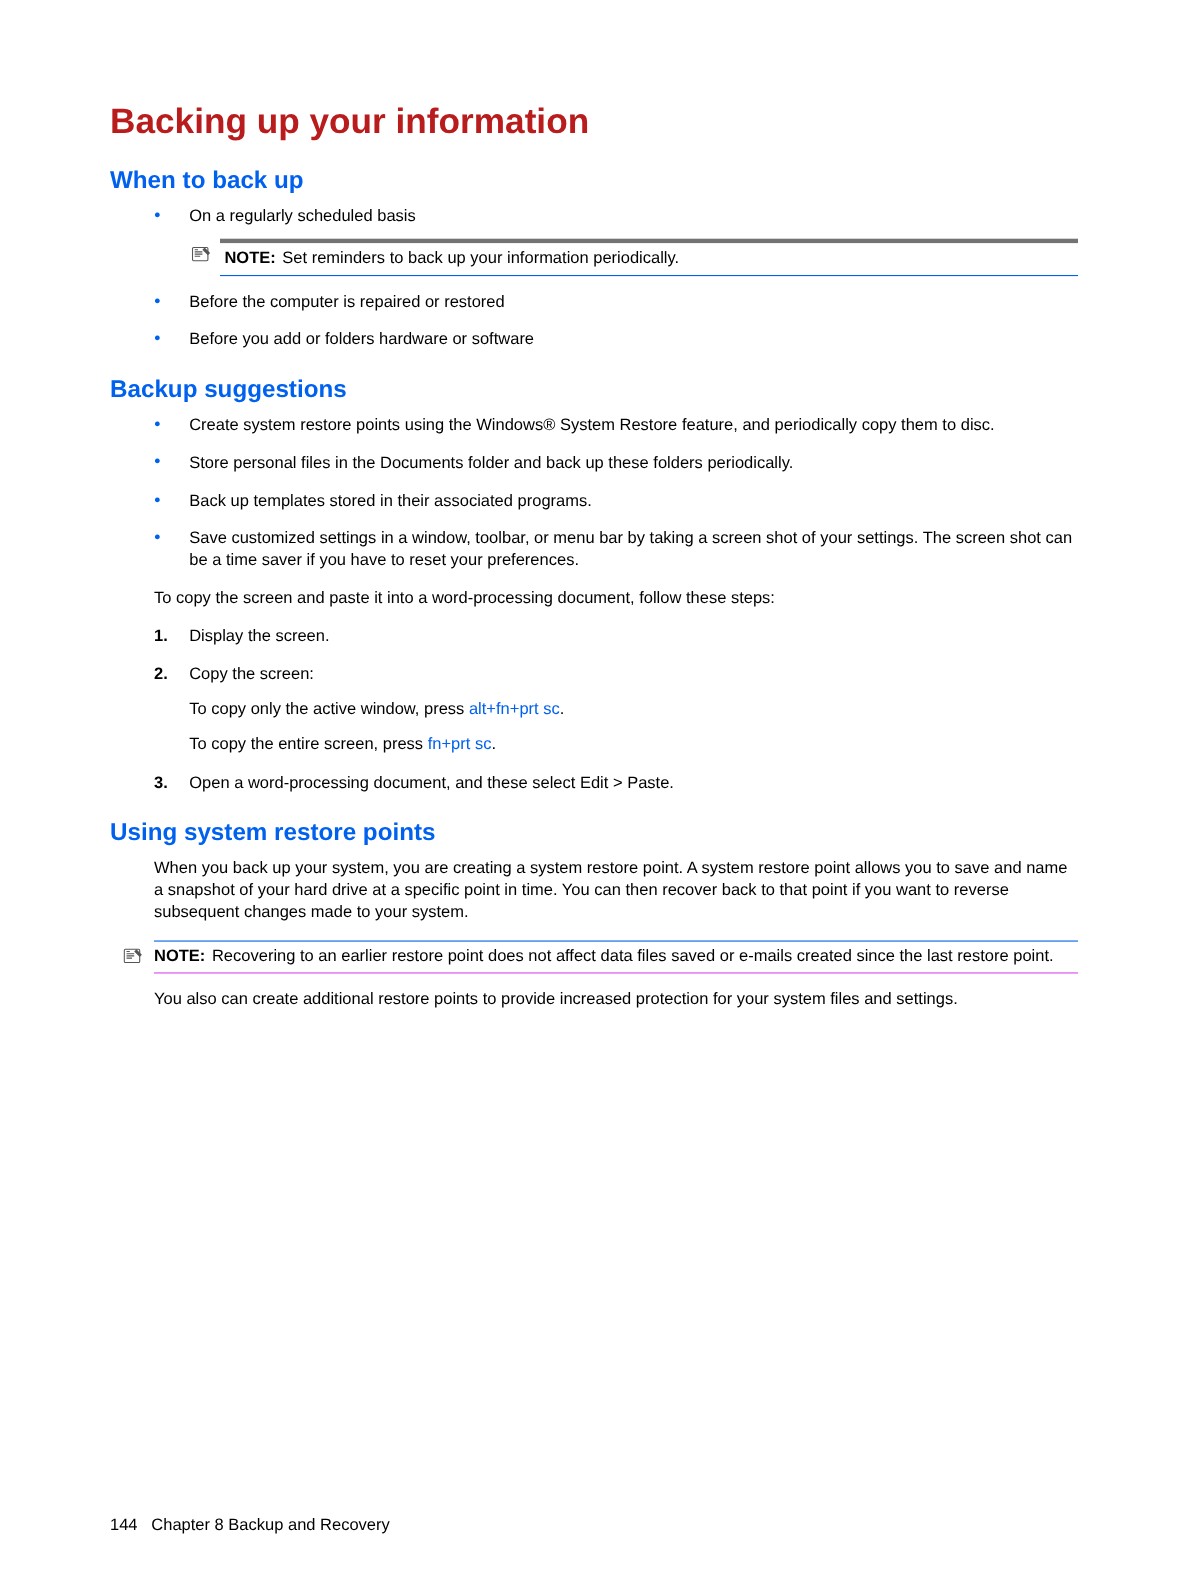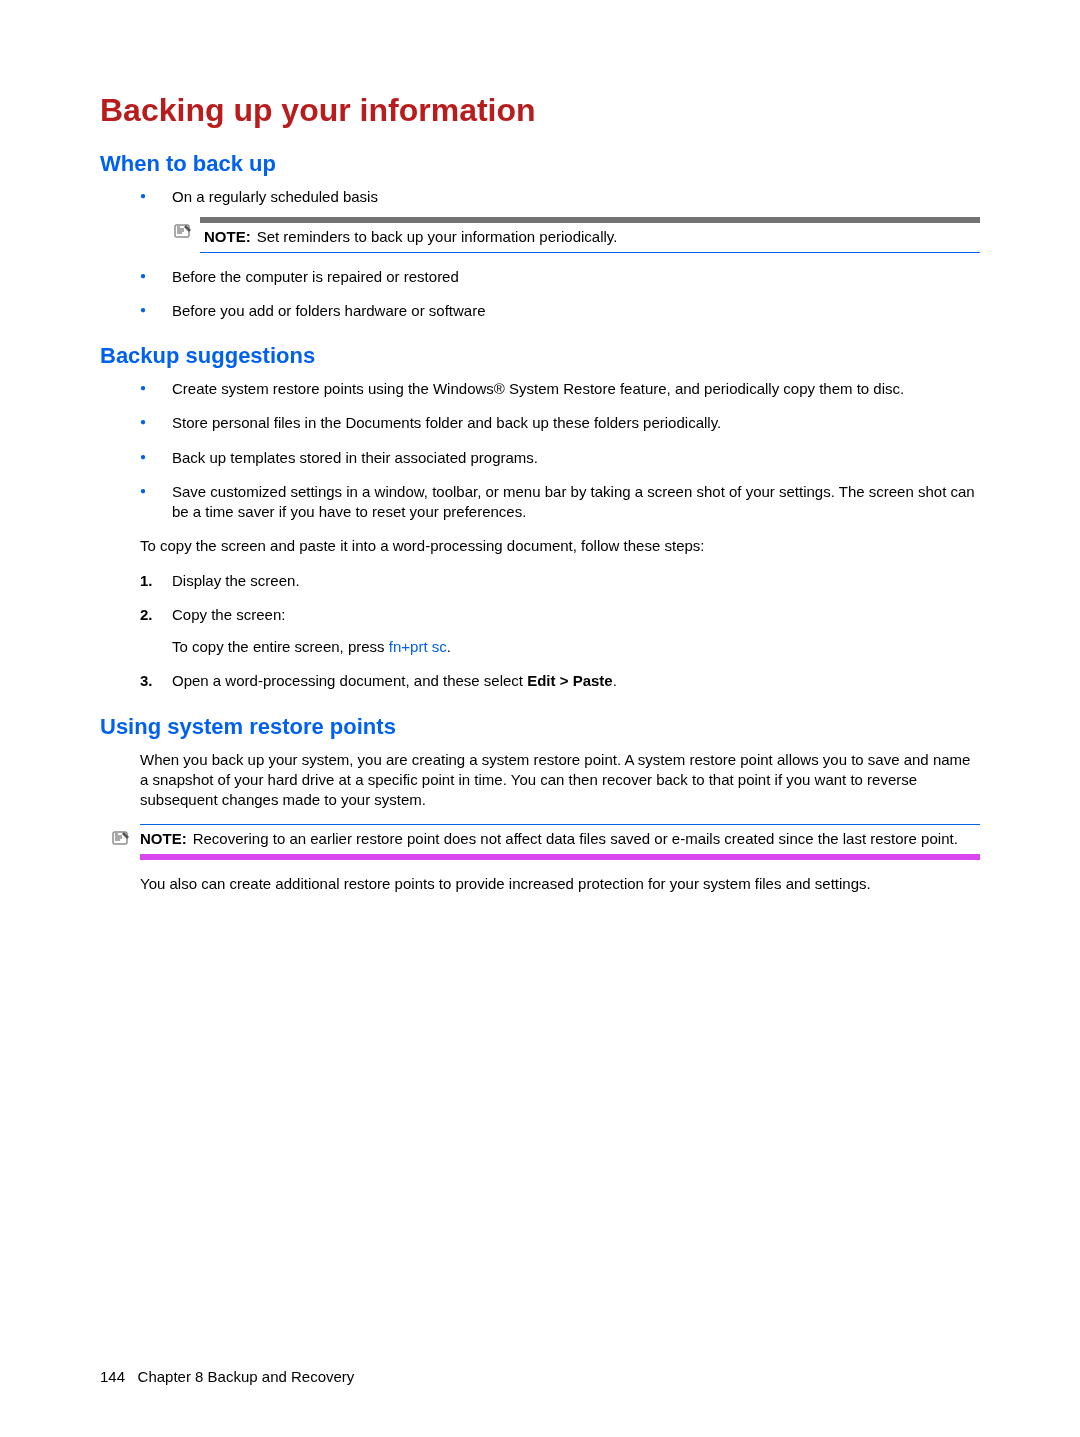--- a/index.html
+++ b/index.html
@@ -64,61 +64,61 @@
     position: absolute;
     left: 0;
     top: 0;
     font-weight: bold;
   }
   .note-box {
     margin: 4px 0 14px 0;
     position: relative;
     padding-left: 32px;
     border-top: 1px solid #0061ee;
-    border-bottom: 6px solid #d946ef;
+    border-bottom: 1px solid #d946ef;
     padding-top: 4px;
     padding-bottom: 4px;
     line-height: 1.35;
   }
   .note-icon-wrap {
     position: absolute;
     left: 0;
     top: 3px;
     width: 20px;
     text-align: left;
   }
   .note-label {
     font-weight: bold;
     color: #000;
     margin-right: 6px;
   }
   .hotkey { color: #0061ee; }
-  .bold { font-weight: bold; }
+  .bold { font-weight: normal; }
   .para {
     margin: 10px 0 14px 0;
     line-height: 1.35;
   }
   .subpara {
     margin: 12px 0 0 0;
     line-height: 1.35;
   }
   .footer {
     position: absolute;
-    bottom: 52px;
+    bottom: 42px;
     left: 100px;
     font-size: 15px;
   }
   
   .note-inset {
     margin-left: 28px;
     position: relative;
   }
   .note-inset .note-box {
     padding-left: 4px;
-    border-top: 6px solid #737373;
+    border-top: 4px solid #737373;
     border-bottom: 1px solid #0061ee;
   }
   .note-inset .note-icon-wrap {
     position: absolute;
     left: -26px;
     top: 6px;
   }
 
   .note-full {
     position: relative;
@@ -177,20 +177,23 @@
 
     <ol class="numlist">
       <li>
         <span class="num">1.</span>
         <span>Display the screen.</span>
       </li>
       <li>
         <span class="num">2.</span>
         <span>Copy the screen:</span>
         <div class="subpara">
+          <span>To copy only the active window, press </span><span class="hotkey">alt+fn+prt sc</span><span>.</span>
+        </div>
+        <div class="subpara">
           <span>To copy the entire screen, press </span><span class="hotkey">fn+prt sc</span><span>.</span>
         </div>
       </li>
       <li>
         <span class="num">3.</span>
         <span>Open a word-processing document, and these select </span><span class="bold">Edit &gt; Paste</span><span>.</span>
       </li>
     </ol>
   </div>
 

